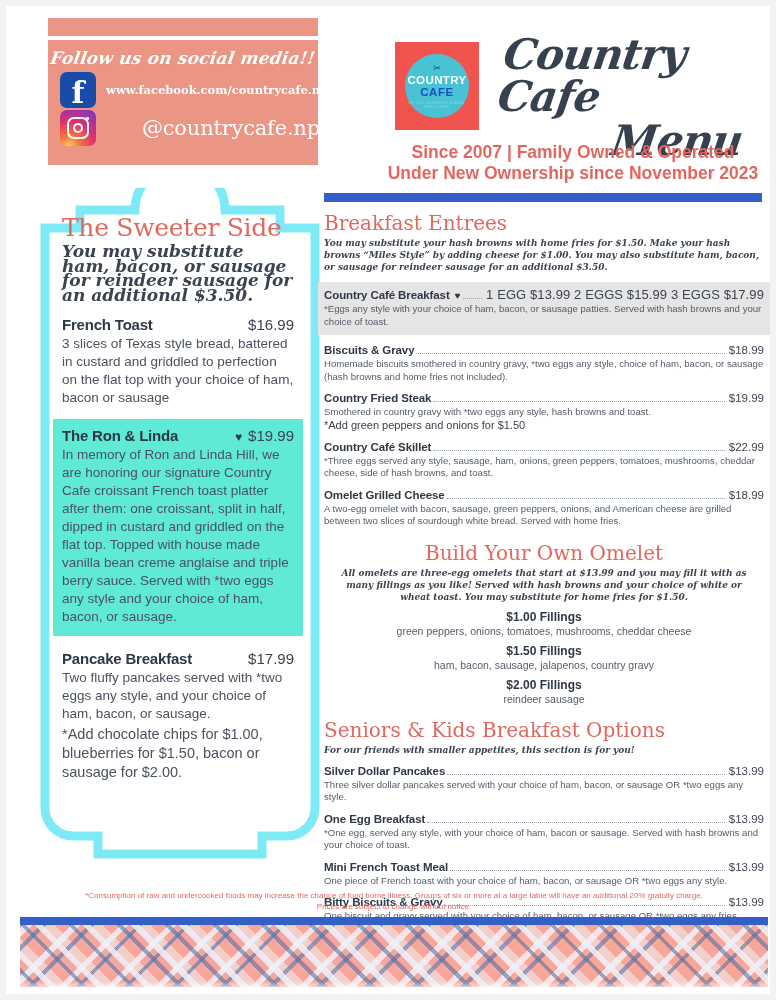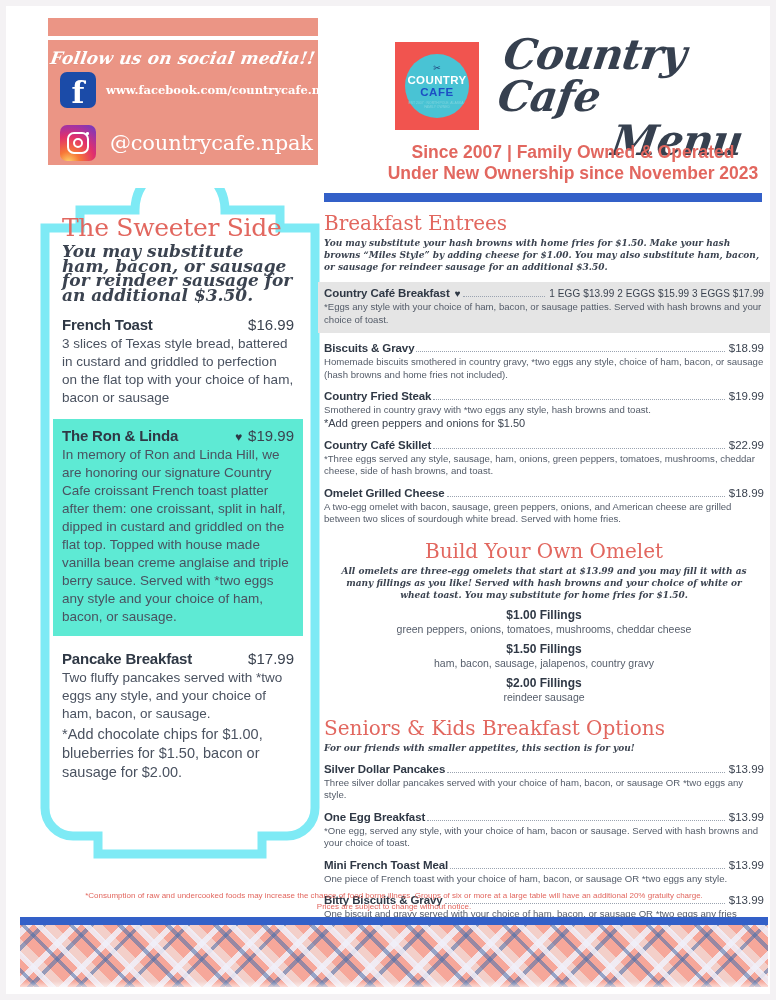--- a/index.html
+++ b/index.html
@@ -35,21 +35,21 @@
     font-style: italic;
     font-weight: bold;
     font-size: 17px;
     text-align: center;
     letter-spacing: 0.2px;
     transform: skewX(-9deg);
     margin: 2px 0 4px 0;
     text-shadow: 0 1px 0 rgba(0,0,0,0.04);
   }
   .social-row { display: flex; align-items: center; padding: 0 0 0 12px; margin-top: 3px; }
-  .social-row.ig { margin-top: 17px; }
+  .social-row.ig { margin-top: 2px; gap: 32px; }
   .icon-box { width: 36px; height: 36px; border-radius: 7px; flex: 0 0 36px;
               position: relative; display:flex; align-items:center; justify-content:center; }
   .fb-box { background: #1b4ba8; }
   .fb-f { color:#fff; font-family:"DejaVu Serif", serif; font-weight:bold; font-size:30px; line-height:30px;
           margin-top: 6px; }
   .ig-box { background: radial-gradient(circle at 24% 104%, #fdd36a 0%, #f77737 24%, #e1306c 56%, #a633a0 78%, #6a3bc4 100%); }
   .ig-sq { width: 22px; height: 22px; border: 2.6px solid #fff; border-radius: 7px;
            display:flex; align-items:center; justify-content:center; }
   .ig-circ { width: 10px; height: 10px; border: 2.4px solid #fff; border-radius: 50%; }
   .ig-dot { position:absolute; top:7px; right:7.5px; width:2.6px; height:2.6px; background:#fff; border-radius:50%; }
@@ -158,21 +158,21 @@
   .entry.highlight {
     background:#e5e5e5;
     padding: 5px 6px 7px 6px;
     margin-left:-6px; margin-right:-6px;
   }
   .e-row { display:flex; align-items:baseline; width:100%; }
   .e-name { font-weight:bold; font-size:11.5px; color:#2f3845; white-space:nowrap; letter-spacing:-0.1px; }
   .e-heart { color:#2f3845; font-size:10px; margin-left:5px; }
   .e-dots { flex:1; border-bottom:1.4px dotted #9aa3b0; margin:0 4px 3px 2px; min-width:10px; }
   .e-price { font-size:11.5px; color:#3b4350; white-space:nowrap; }
-  .e-prices { font-size:10px; color:#3b4350; white-space:nowrap; letter-spacing:0.1px;text-align:center; }
+  .e-prices { font-size:13px; color:#3b4350; white-space:nowrap; letter-spacing:0.1px;text-align:center; }
   .e-desc { font-size:9.6px; line-height:12.5px; color:#545c69; margin-top:1px; }
   .e-add { font-size:11px; line-height:13px; color:#3b4350; }
 
   .center-sec { margin-top: 14px; text-align:center; }
   .center-sec .r-title { text-align:center; }
   .center-sec .r-note { text-align:center; padding:0 12px; }
   .fill-head { font-weight:bold; font-size:12px; color:#2f3845; margin-top:7px; }
   .fill-list { font-size:10.5px; color:#555d6a; margin-top:1px; }
 
   .seniors { margin-top: 14px; }

